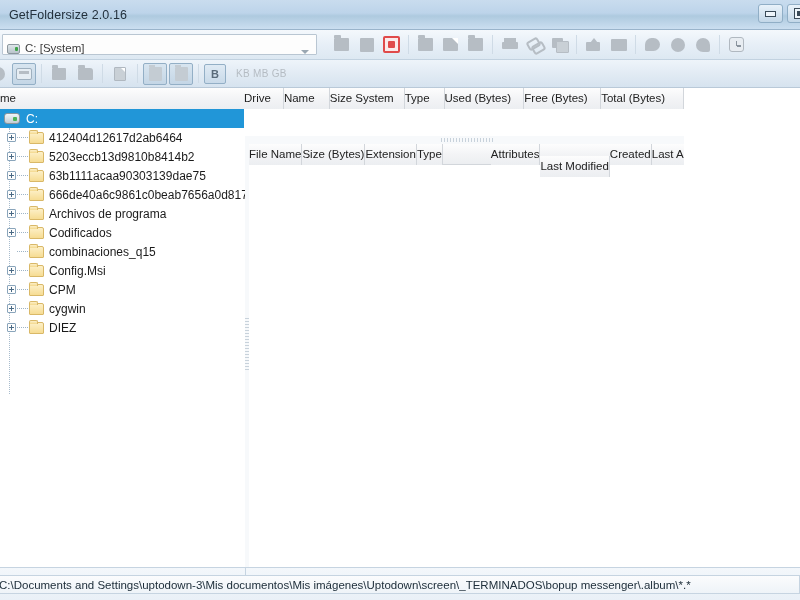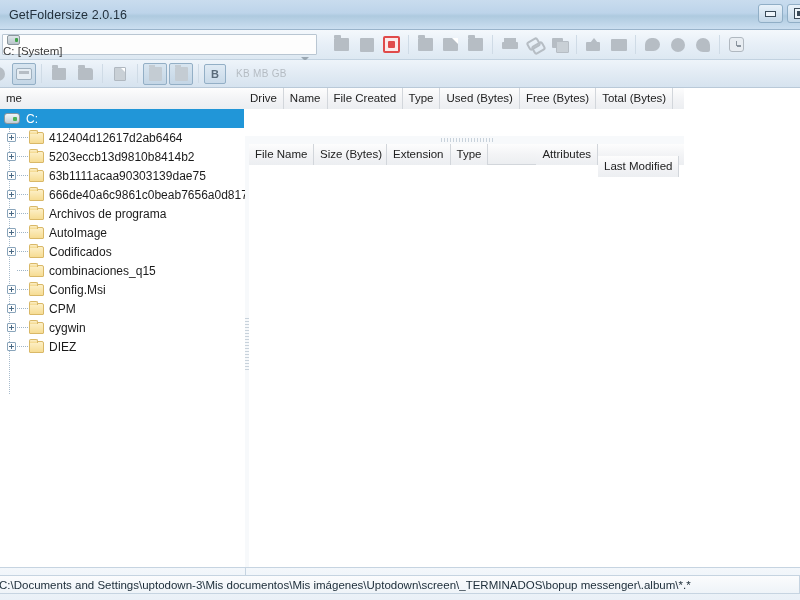--- a/index.html
+++ b/index.html
@@ -44,21 +44,21 @@
   
   .toolbar1 {
     position: absolute; left: 0; top: 30px; width: 800px; height: 30px;
     background: linear-gradient(180deg,#f4f8fc 0%, #e7eff7 50%, #dde8f2 100%);
     border-bottom: 1px solid #c2d2e0;
     display: flex; align-items: center;
   }
   .addrbar {
     position: absolute; left: 2px; top: 4px; width: 315px; height: 21px;
     background: #fdfdfd; border: 1px solid #b9c6d2; border-radius: 1px;
-    display: flex; align-items: flex-start; flex-direction: column;
+    display: flex; align-items: flex-end;
   }
   .drive-ico {
     width: 13px; height: 10px; margin-left: 4px; margin-right: 5px;
     background: linear-gradient(180deg,#dfe6ea,#b9c4cb);
     border: 1px solid #8c979e; border-radius: 2px; position: relative; flex: none;
   }
   .drive-ico::after {
     content:''; position:absolute; right:1px; top:2px; width:3px; height:4px;
     background:#3ea34a; border-radius:1px;
   }
@@ -148,21 +148,21 @@
     background: #ffffff; border-right: none;
   }
   .col-header {
     height: 21px;
     background: linear-gradient(180deg,#fdfdfd 0%, #f3f4f6 50%, #eceef1 100%);
     border-bottom: 1px solid #d2d6db;
     display: flex; align-items: center;
   }
   .col-header .hcell {
     height: 21px; display: flex; align-items: center;
-    padding: 0 6px; font-size: 11.5px; color: #222;
+    padding: 0 0; font-size: 11.5px; color: #222;
     border-right: 1px solid #d2d6db; white-space: nowrap;
     background: linear-gradient(180deg,#fdfdfd 0%, #f3f4f6 50%, #eceef1 100%);
   }
   .tree-header-cell { flex: 1; border-right: 1px solid #d2d6db; }
   .tree-body { position: relative; background: #ffffff; height: calc(100% - 21px); overflow: hidden; }
 
   .tree-row {
     height: 19px; display: flex; align-items: center; position: relative;
     padding-left: 2px; white-space: nowrap;
   }
@@ -402,26 +402,20 @@
           <div class="tree-row">
             <span class="expander"></span>
             <span class="dots"></span>
             <span class="folder-ico"></span>
             <span class="tree-label">Archivos de programa</span>
           </div>
           <div class="tree-row">
             <span class="expander"></span>
             <span class="dots"></span>
             <span class="folder-ico"></span>
-            <span class="tree-label">AutoImage</span>
-          </div>
-          <div class="tree-row">
-            <span class="expander"></span>
-            <span class="dots"></span>
-            <span class="folder-ico"></span>
             <span class="tree-label">Codificados</span>
           </div>
           <div class="tree-row">
             <span class="expander hidden"></span>
             <span class="dots"></span>
             <span class="folder-ico"></span>
             <span class="tree-label">combinaciones_q15</span>
           </div>
           <div class="tree-row">
             <span class="expander"></span>
@@ -452,21 +446,21 @@
   </div>
 
   <div class="vsplit">
     <div class="vsplit-grip"></div>
   </div>
 
   <div class="drive-pane">
     <div class="col-header hdr-row" id="drive-headers">
         <div class="hcell" style="width: 40px;">Drive</div>
         <div class="hcell" style="width: 46px;">Name</div>
-        <div class="hcell" style="width: 75px;">File Created</div>
+        <div class="hcell" style="width: 75px;">Size System</div>
         <div class="hcell" style="width: 40px;">Type</div>
         <div class="hcell" style="width: 80px;">Used (Bytes)</div>
         <div class="hcell" style="width: 77px;">Free (Bytes)</div>
         <div class="hcell" style="width: 83px;">Total (Bytes)</div>
         <div class="hcell" style="flex: 1 1 0%; border-right: none;"></div>
       </div>
     <div style="height:27px;background:#fff;"></div>
   </div>
 
   <div class="hsplit">

